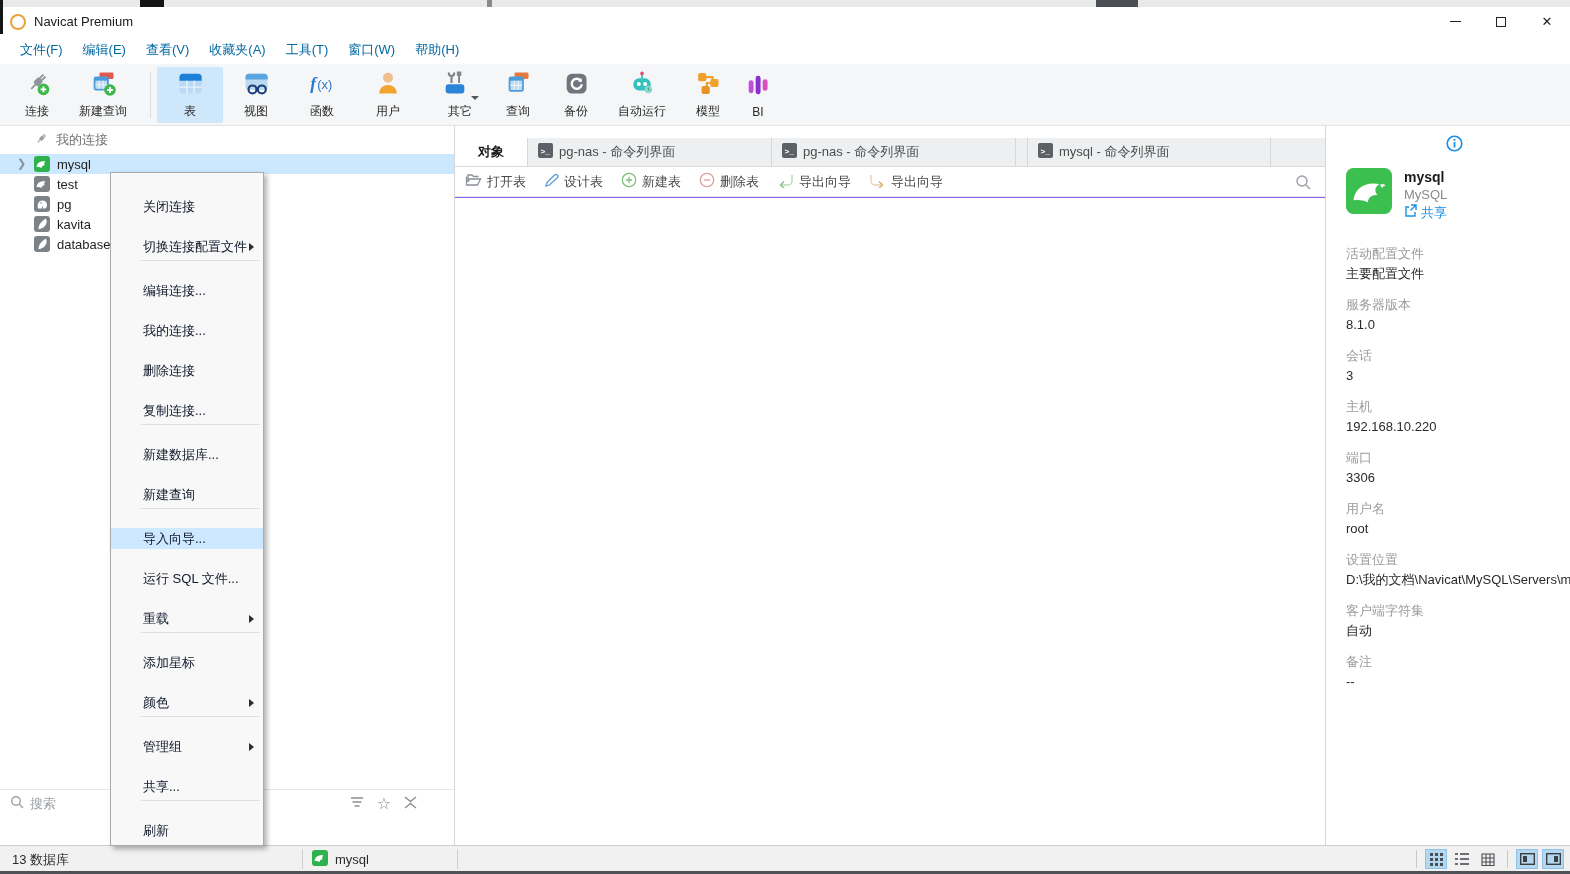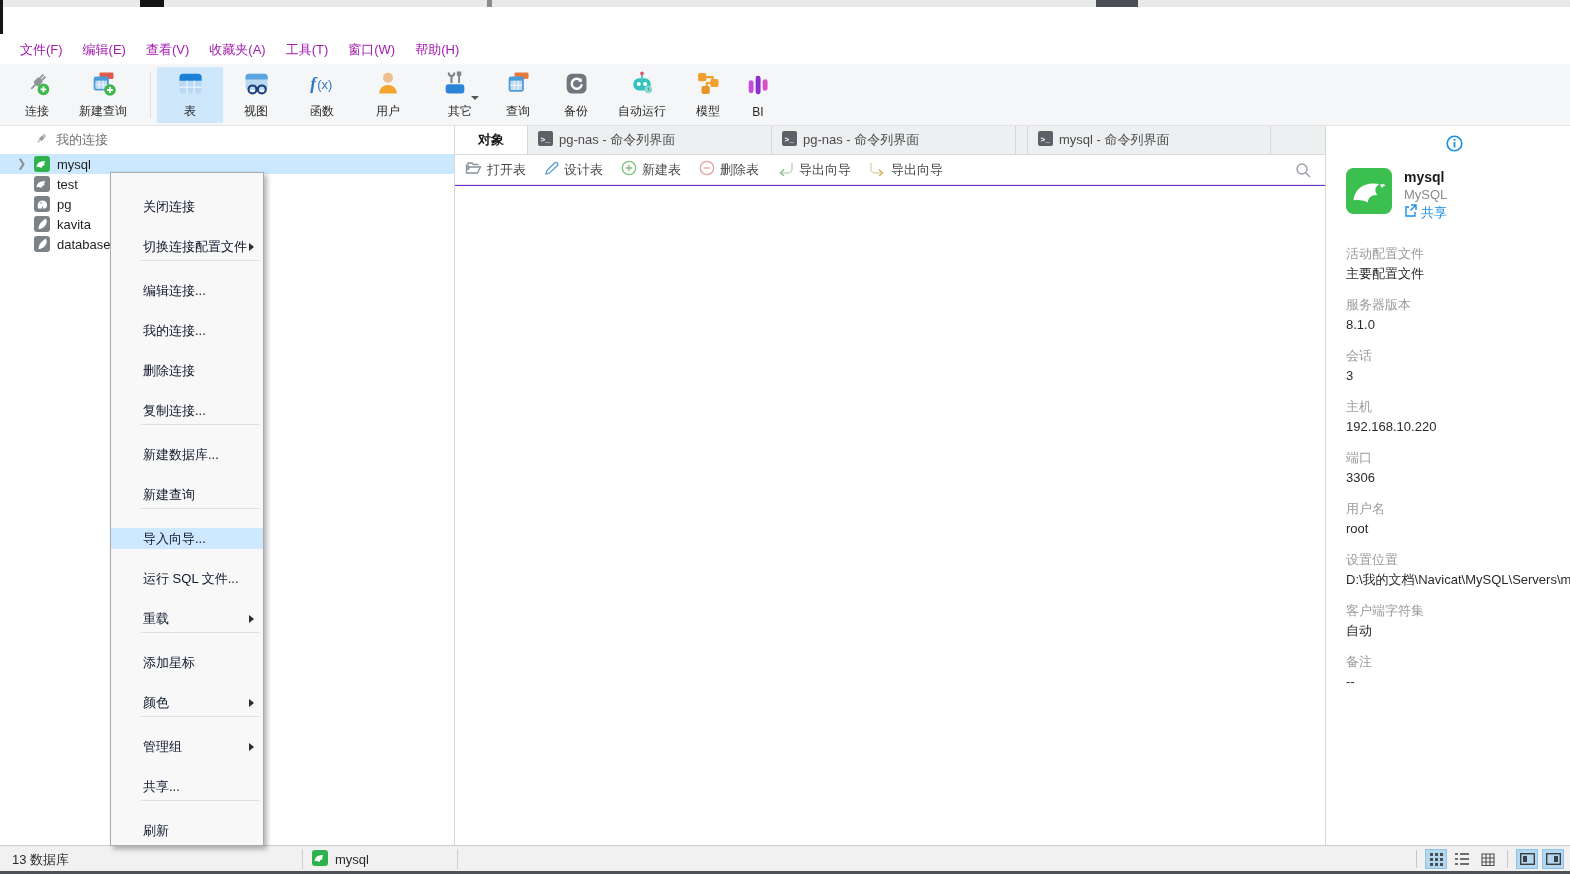--- a/index.html
+++ b/index.html
@@ -17,21 +17,21 @@
   #applogo { width:16px; height:16px; border:2.5px solid #e8a33d; border-radius:50%; margin:0 8px 0 10px; background:#fff; }
   #apptitle { font-size:13px; color:#1a1a1a; }
   #wincontrols { position:absolute; right:0; top:0; height:29px; display:flex; }
   .winbtn { width:46px; height:29px; display:flex; align-items:center; justify-content:center; color:#222; }
   .glyph-min { width:11px; height:1px; background:#222; display:inline-block; }
   .glyph-max { width:10px; height:10px; border:1px solid #222; display:inline-block; }
   .glyph-close { font-size:13px; }
 
   
   #menubar { position:absolute; left:0; top:36px; width:1570px; height:28px; background:#fff; display:flex; align-items:center; padding-left:10px; }
-  .menu-item { padding:4px 10px; color:#a21caf; }
+  .menu-item { padding:4px 10px; color:#0369a1; }
 
   
   #toolbar { position:absolute; left:0; top:64px; width:1570px; height:62px; background:#f5f6f7; border-bottom:1px solid #e3e3e3; display:flex; align-items:center; padding-left:12px; }
   .tb-item { width:66px; height:56px; display:flex; flex-direction:column; align-items:center; justify-content:center; gap:3px; border-radius:2px; }
   .tb-item.narrow { width:50px; }
   .tb-item.wide { width:82px; }
   .tb-item.selected { background:#cfe7fb; }
   .tb-label { font-size:12px; color:#2a2a2a; white-space:nowrap; }
   .tb-sep { width:1px; height:46px; background:#ddd; margin:0 6px; }
   .tb-caret { width:0; height:0; border-top:4px solid #555; border-left:4px solid transparent; border-right:4px solid transparent; margin-left:2px; }
@@ -45,21 +45,21 @@
   .tree-row.selected { background:#cbe8ff; }
   .tree-chevron { position:absolute; left:17px; top:3px; color:#8a8f94; font-size:11px; }
   .tree-icon { width:16px; height:16px; margin-right:7px; flex:0 0 auto; }
   .tree-label { color:#1f1f1f; white-space:nowrap; }
   .sb-search { position:absolute; left:0; bottom:28px; width:454px; height:28px; border-top:1px solid #e6e6e6; display:flex; align-items:center; padding:0 10px; background:#fff; }
   .sb-search input { border:none; outline:none; flex:1; font:inherit; color:#555; margin-left:6px; background:transparent; }
   .sb-search input::placeholder { color:#9a9fa4; }
   .sb-tools { display:flex; gap:12px; align-items:center; margin-right:26px; }
 
   
-  #main { position:absolute; left:455px; top:126px; width:870px; height:719px; background:#6d28d9; }
+  #main { position:absolute; left:455px; top:138px; width:870px; height:719px; background:#8b5cf6; }
   #tabbar { height:29px; background:#edeff1; border-bottom:1px solid #dcdcdc; display:flex; align-items:stretch; }
   .tab { display:flex; align-items:center; gap:6px; padding:0 10px; border-right:1px solid #d8d8d8; color:#4c4c4c; }
   .tab.obj { width:73px; justify-content:center; background:#fff; font-weight:bold; color:#1a1a1a; border-right:1px solid #d8d8d8; }
   .tab.cli { width:244px; }
   .tab.gapped { margin-left:11px; border-left:1px solid #d8d8d8; }
   #objbar { height:30px; background:#fff; border-bottom:1px solid #e6e6e6; display:flex; align-items:center; gap:18px; padding-left:10px; position:relative; }
   .ob-item { display:flex; align-items:center; gap:5px; color:#4a4a4a; }
   #obj-search { position:absolute; right:14px; top:7px; }
   #content { position:absolute; left:0; top:60px; right:0; bottom:0; background:#fff; }
 
@@ -99,20 +99,35 @@
 
 <div id="app">
 
   <div id="topstrip">
     <div class="tsmark" style="left:140px;width:24px;background:#141414;"></div>
     <div class="tsmark" style="left:487px;width:5px;background:#8a8a8a;"></div>
     <div class="tsmark" style="left:1096px;width:42px;"></div>
   </div>
   <div id="leftedge"></div>
 
+  <div id="titlebar">
+    <div id="applogo"></div>
+    <div id="apptitle">Navicat Premium</div>
+    <div id="wincontrols">
+      <div class="winbtn">
+          <span class="glyph-min"></span>
+        </div>
+      <div class="winbtn">
+          <span class="glyph-max"></span>
+        </div>
+      <div class="winbtn">
+          <span class="glyph-close">✕</span>
+        </div>
+    </div>
+  </div>
 
   <div id="menubar">
     <span class="menu-item">文件(F)</span>
     <span class="menu-item">编辑(E)</span>
     <span class="menu-item">查看(V)</span>
     <span class="menu-item">收藏夹(A)</span>
     <span class="menu-item">工具(T)</span>
     <span class="menu-item">窗口(W)</span>
     <span class="menu-item">帮助(H)</span>
   </div>
@@ -284,20 +299,36 @@
       <span class="tree-label">kavita</span>
     </div>
     <div class="tree-row">
       <span class="tree-icon"><svg width="16" height="16" viewBox="0 0 16 16">
             <rect width="16" height="16" rx="3" fill="#7d8287"></rect>
             <path d="M11.8 2.6c1.6 2.4 1 5.5-1.3 7.9-1.5 1.5-4 2.6-6 2.6 0-2.5 1-5 3-7 1.5-1.5 3-2.8 4.3-3.5z" fill="#fff"></path>
           </svg></span>
       <span class="tree-label">database</span>
     </div>
 
+    <div class="sb-search">
+      <span><svg width="14" height="14" viewBox="0 0 14 14">
+            <circle cx="6" cy="6" r="4.3" fill="none" stroke="#9aa0a6" stroke-width="1.4"></circle>
+            <line x1="9.3" y1="9.3" x2="13" y2="13" stroke="#9aa0a6" stroke-width="1.4"></line>
+          </svg></span>
+      <input placeholder="搜索" style="">
+      <div class="sb-tools">
+        <span><svg width="16" height="12" viewBox="0 0 16 12">
+              <path d="M2 2h12M3.5 6h9M5.5 10h5" stroke="#8a8f94" stroke-width="1.4" fill="none"></path>
+            </svg></span>
+        <span style="color:#8a8f94;font-size:16px;">☆</span>
+        <span><svg width="15" height="13" viewBox="0 0 15 13">
+              <path d="M2 1l5.5 4.5L13 1M2 12l5.5-4.5L13 12" stroke="#8a8f94" stroke-width="1.4" fill="none"></path>
+            </svg></span>
+      </div>
+    </div>
   </div>
 
   <div id="main">
     <div id="tabbar">
       <div class="tab obj">
         <span>对象</span>
       </div>
       <div class="tab cli">
         <span><svg width="15" height="15" viewBox="0 0 15 15">
               <rect width="15" height="15" rx="2" fill="#5c6168"></rect>

